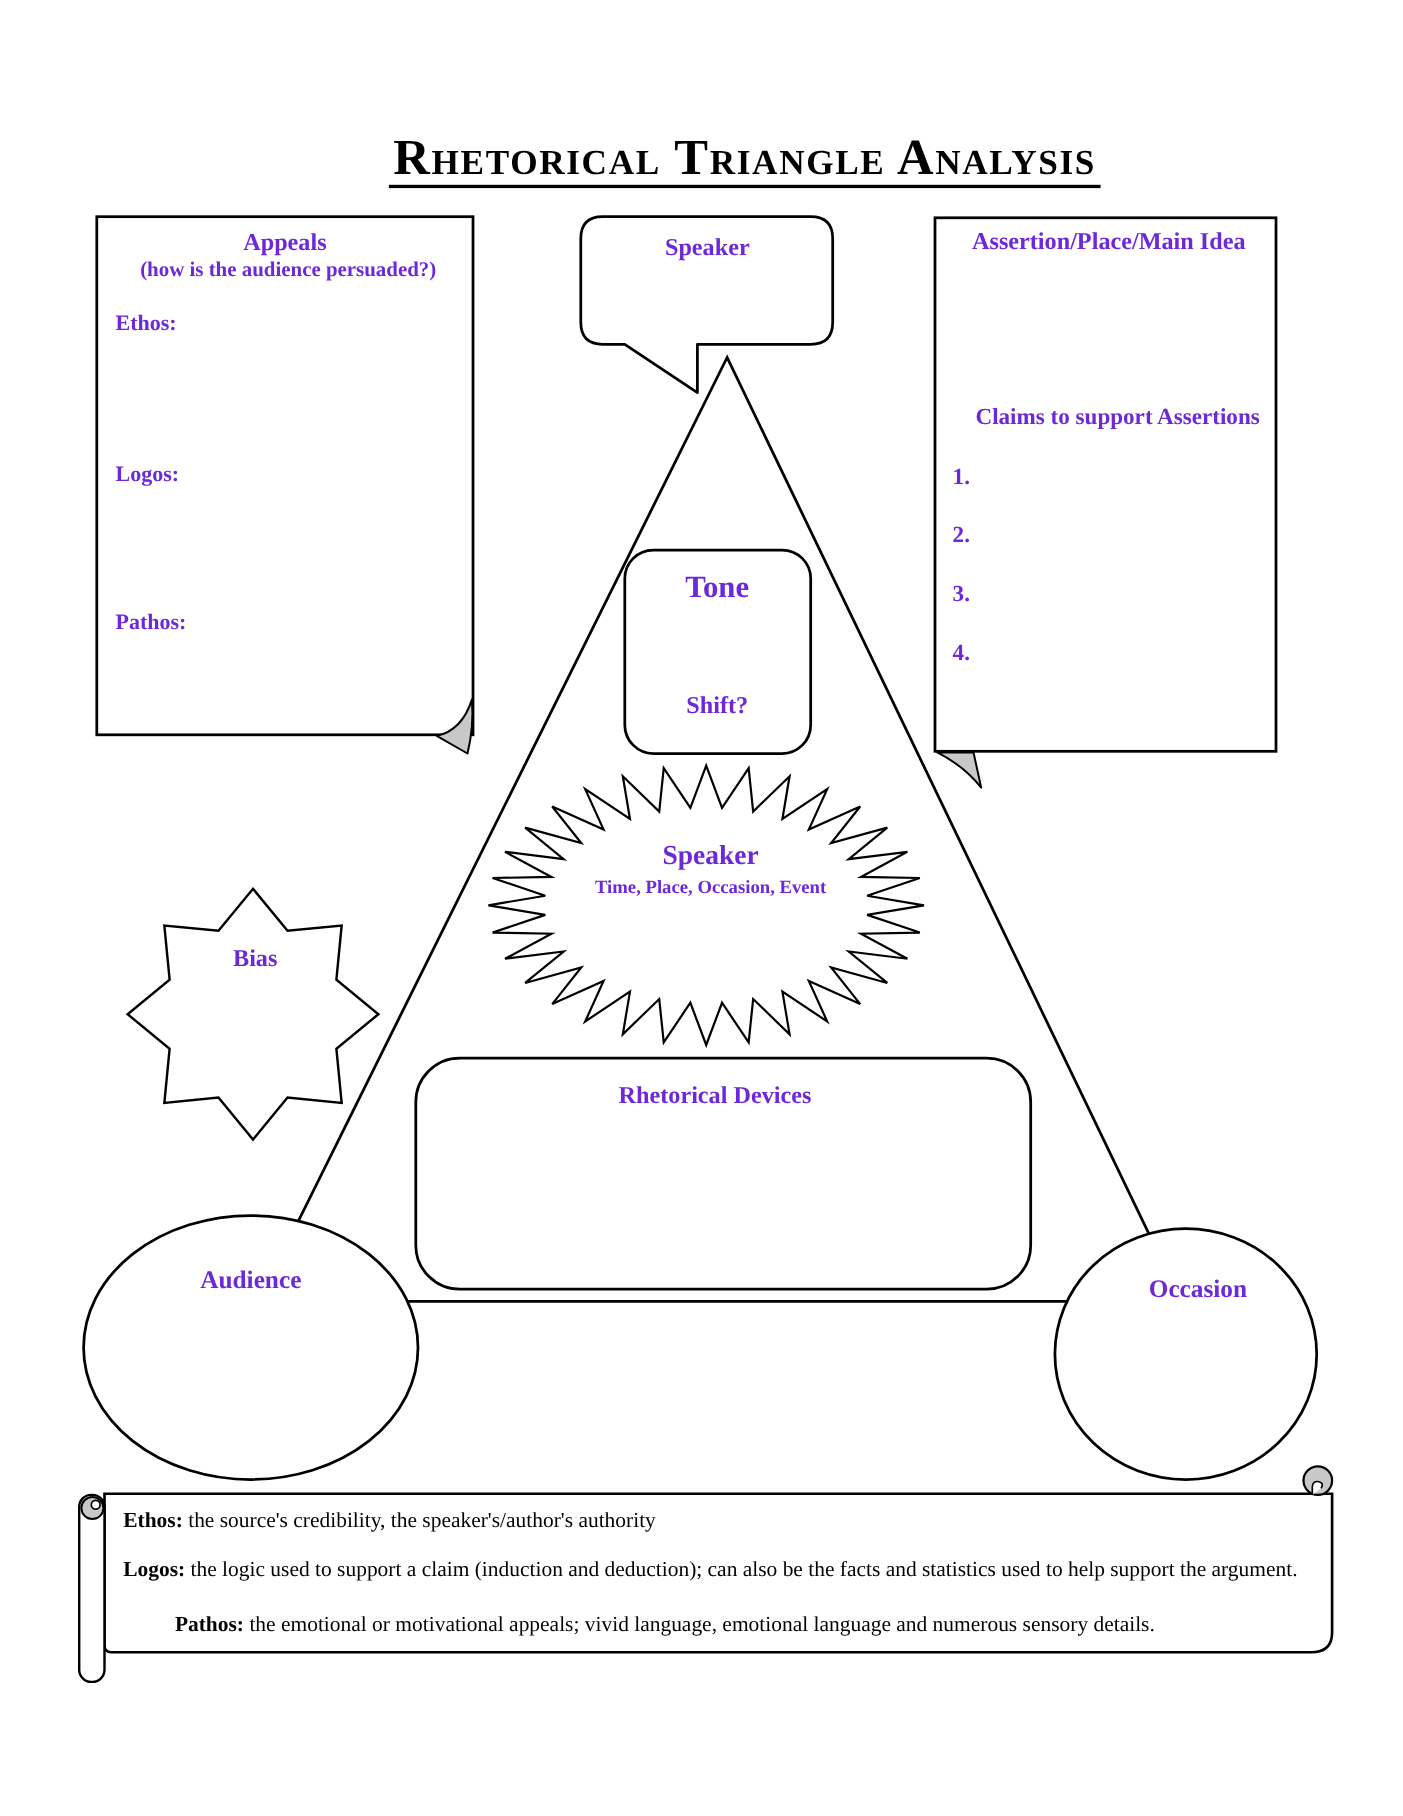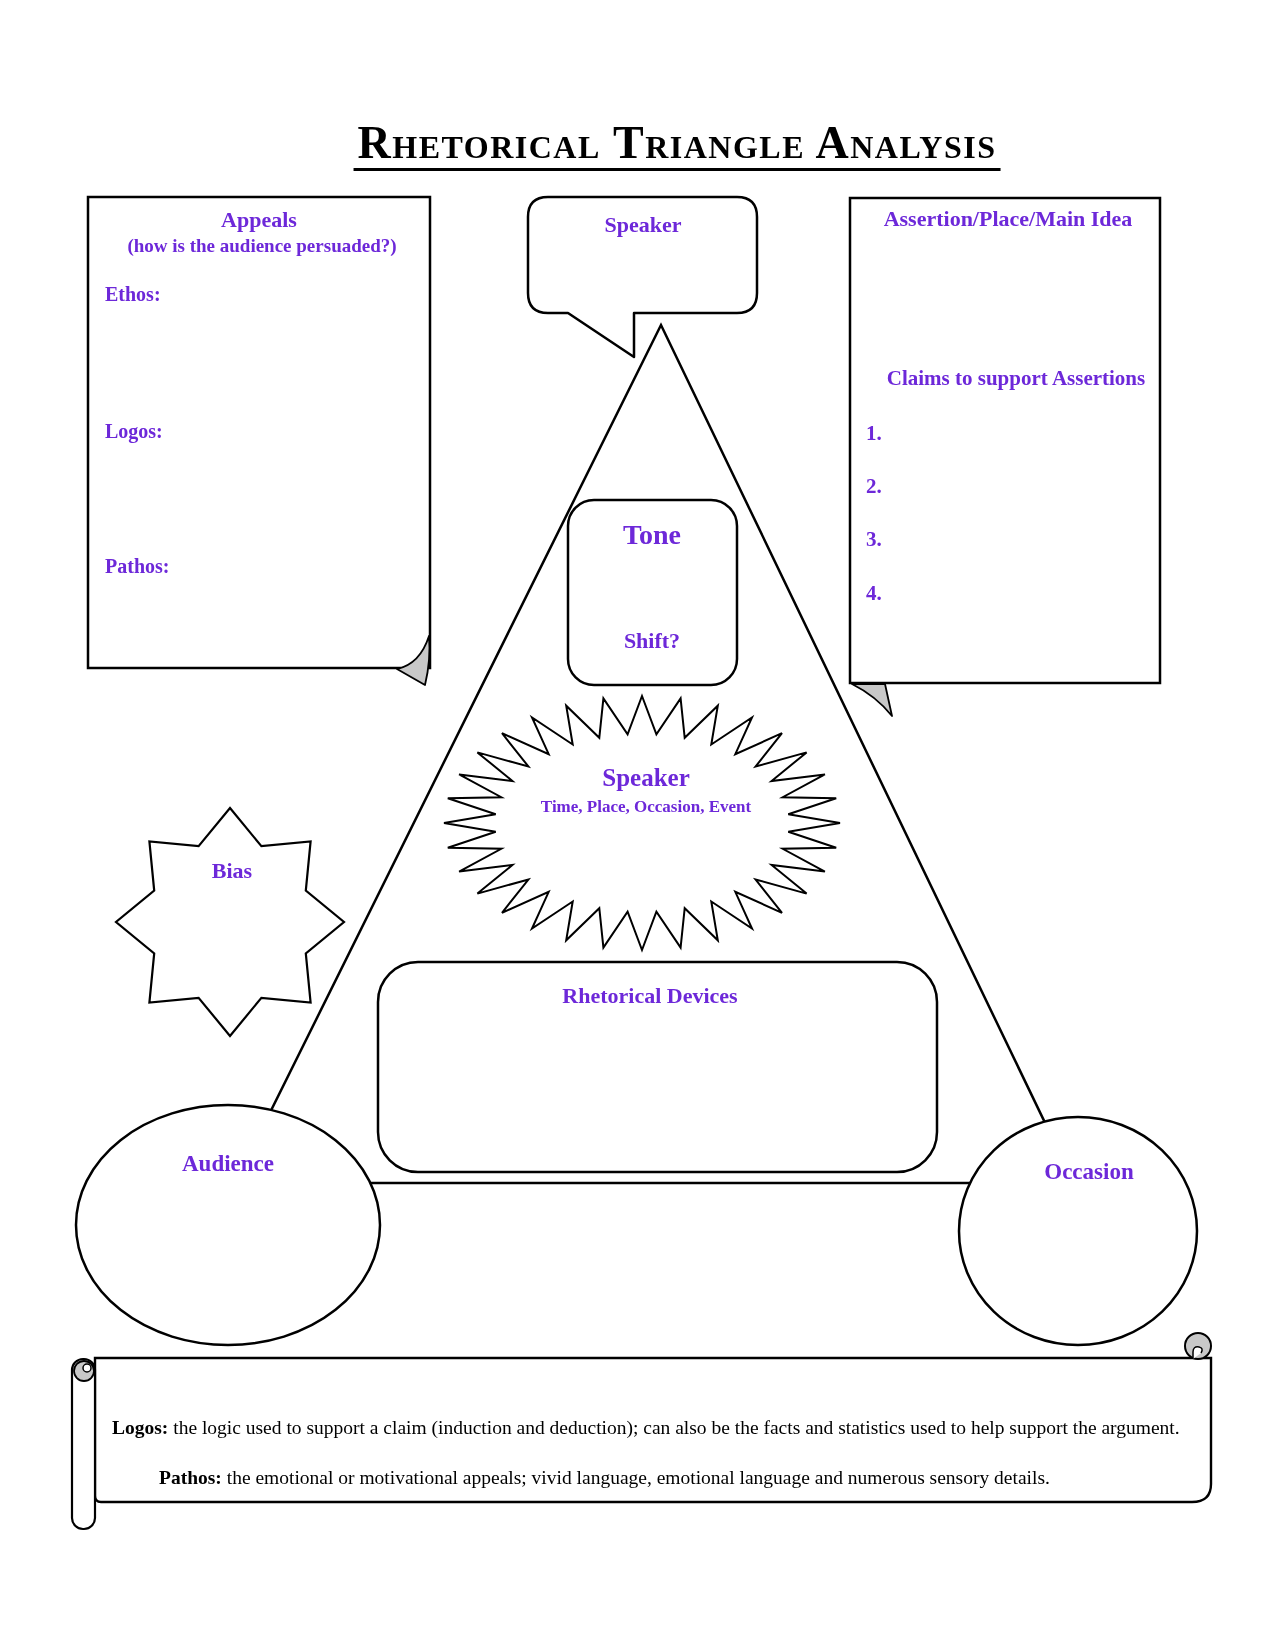--- a/index.html
+++ b/index.html
@@ -79,20 +79,23 @@
   <div class="lbl ctr" style="left:646px;top:764px;font-size:25px;">Speaker</div>
   <div class="lbl ctr" style="left:646px;top:797px;font-size:17px;">Time, Place, Occasion, Event</div>
 
   <div class="lbl ctr" style="left:232px;top:859px;font-size:22px;">Bias</div>
 
   <div class="lbl ctr" style="left:650px;top:984px;font-size:22px;">Rhetorical Devices</div>
 
   <div class="lbl ctr" style="left:228px;top:1151px;font-size:23px;">Audience</div>
   <div class="lbl ctr" style="left:1089px;top:1159px;font-size:23px;">Occasion</div>
 
+  <div class="def-line" style="left:112px;top:1371px;">
+    <span class="term">Ethos:</span><span> the source's credibility, the speaker's/author's authority</span>
+  </div>
   <div class="def-line" style="left:112px;top:1416px;">
     <span class="term">Logos:</span><span> the logic used to support a claim (induction and deduction); can also be the facts and statistics used to help support the argument.</span>
   </div>
   <div class="def-line" style="left:112px;top:1466px;margin-left:47px;">
     <span class="term">Pathos:</span><span> the emotional or motivational appeals; vivid language, emotional language and numerous sensory details.</span>
   </div>
 
 </div>
 
 </body></html>

